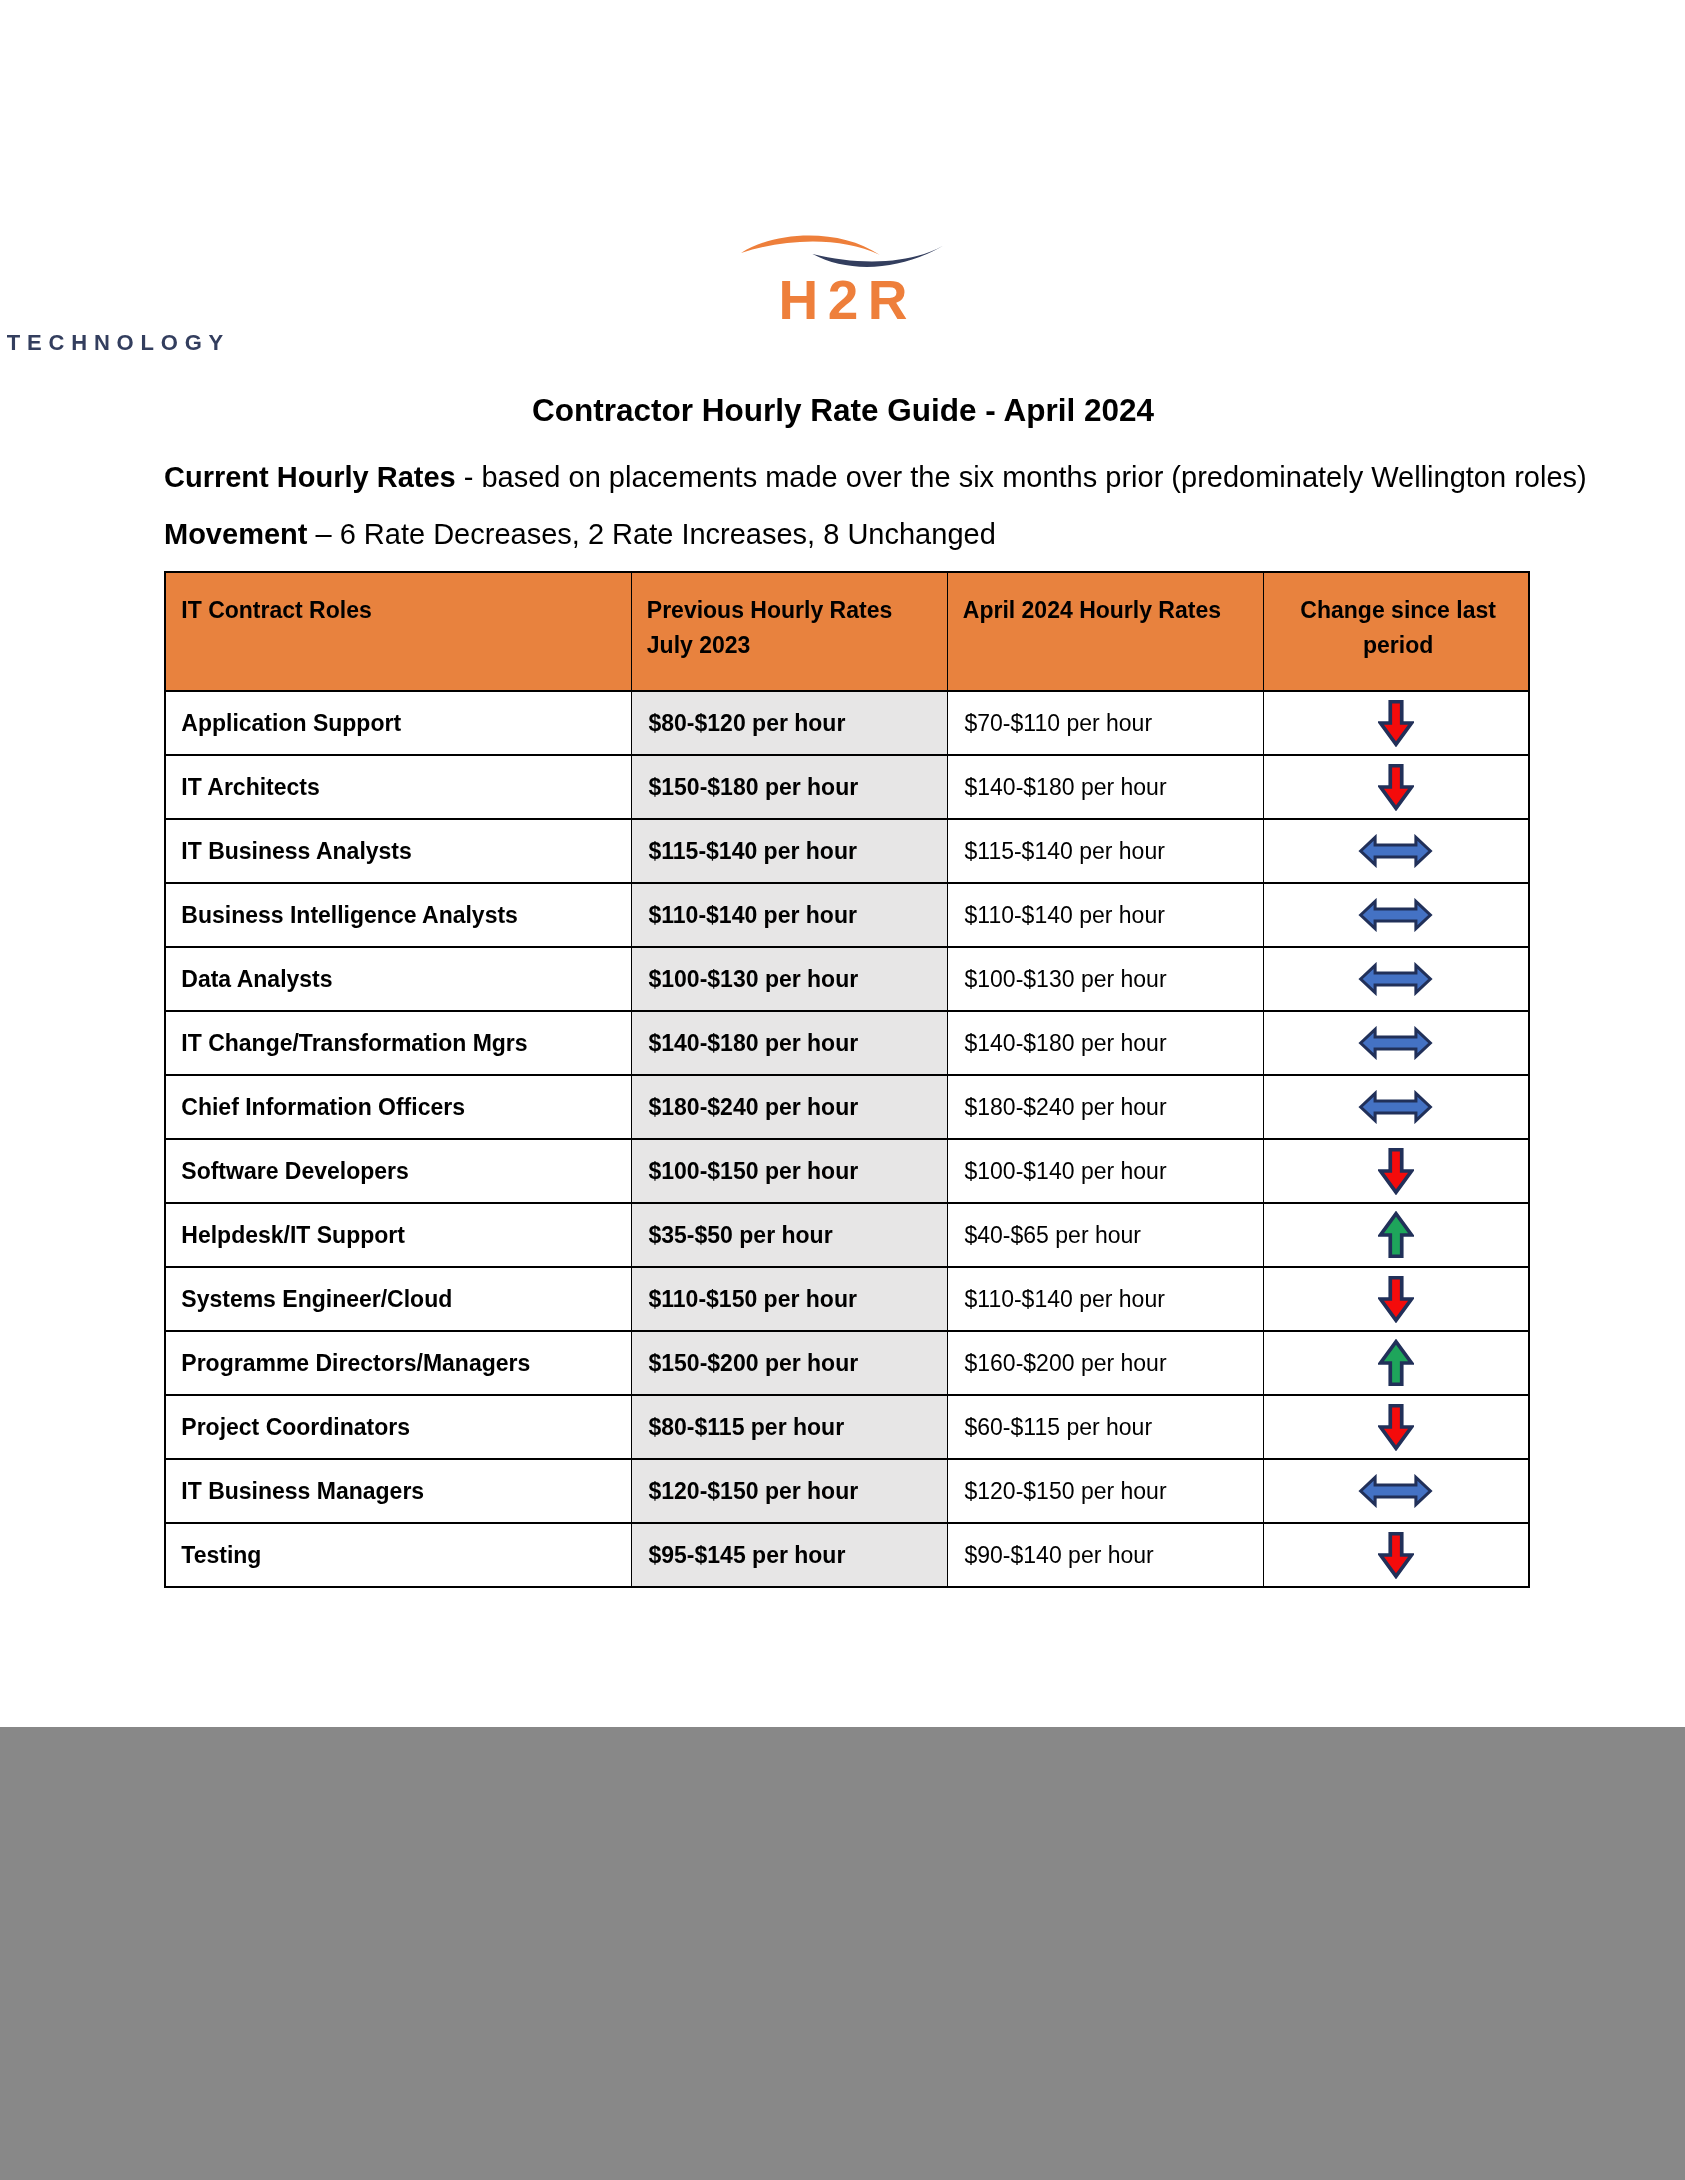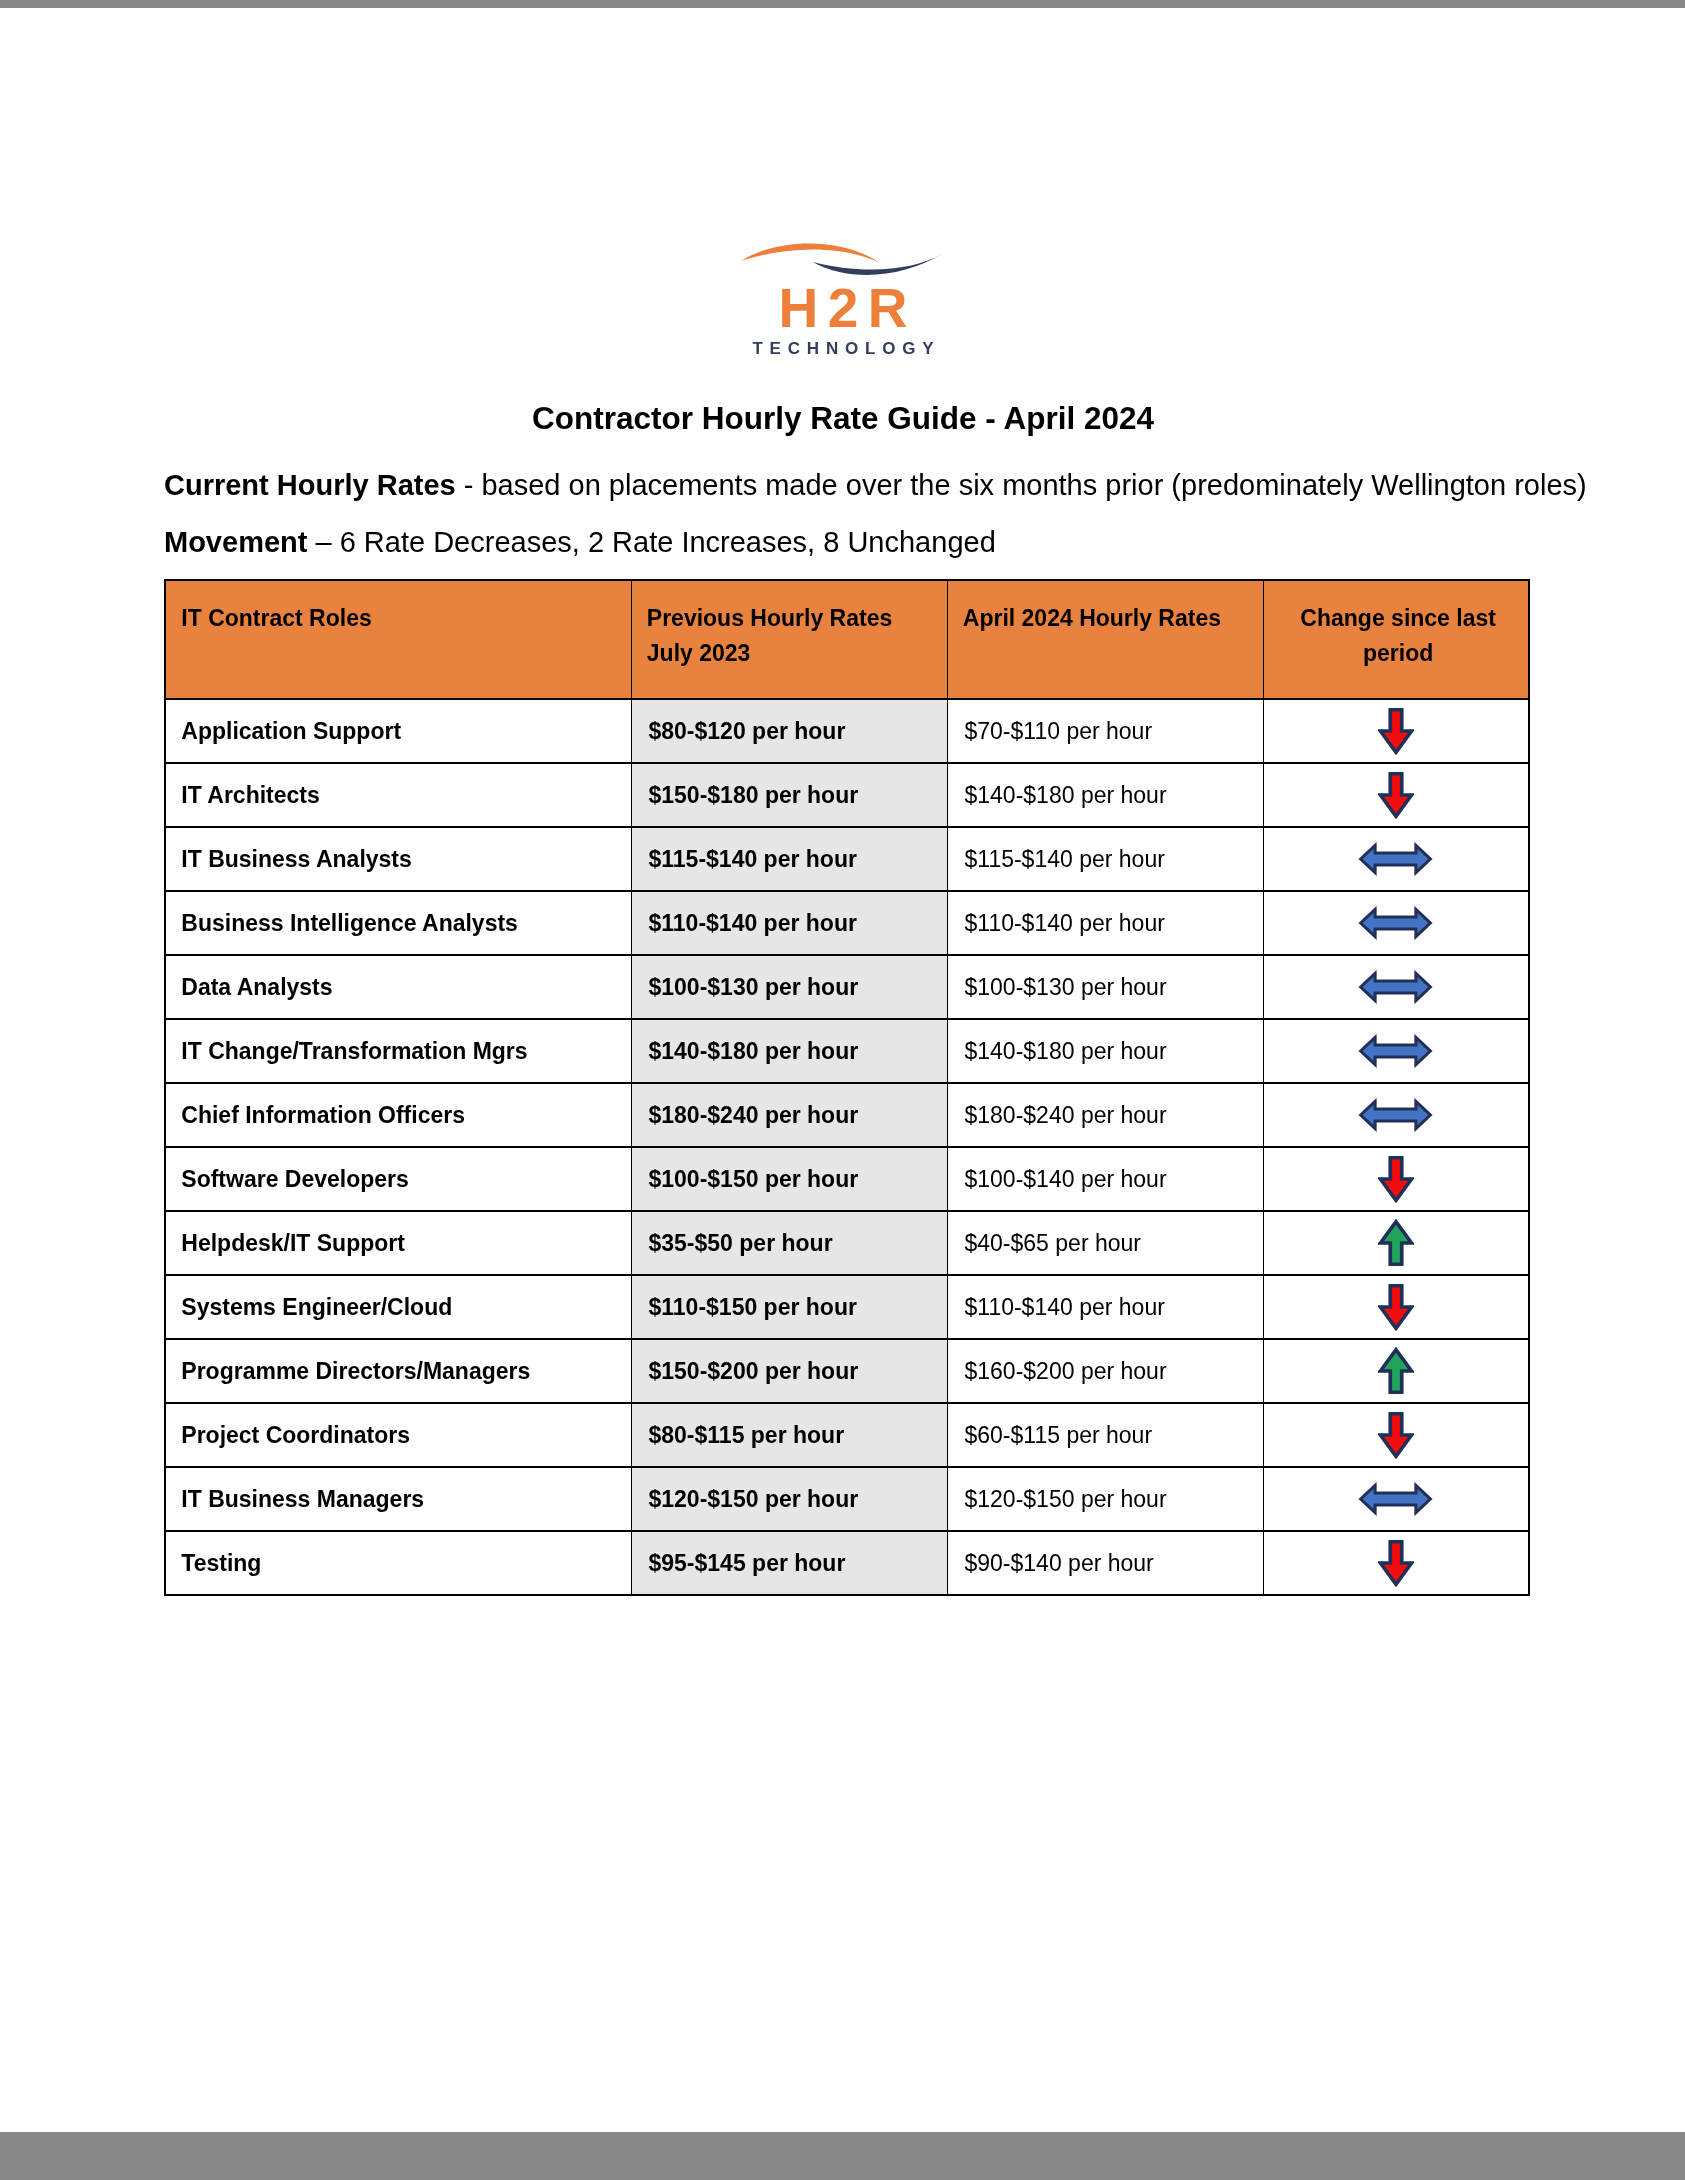--- a/index.html
+++ b/index.html
@@ -1,38 +1,38 @@
 <!DOCTYPE html>
 <html style="--header_bg: #E8823E; --shaded_col_bg: #E7E6E6; --arrow_outline: #213059; --decrease_red: #F40B0B; --increase_green: #1EA55B; --unchanged_blue: #4472C4; --logo_orange: #EE7F3B; --logo_navy: #333E5E;font-size:13.6px"><head>
 <meta charset="utf-8">
 <style>
   html,body{margin:0;padding:0;background:#888;}
   .page{
     position:relative;
-    width:1686px;height:2124px;
-    margin:8px auto;
+    width:1686px;height:1727px;
+    margin:0 auto;
     background:#ffffff;
     font-family:"Liberation Sans", sans-serif;
     color:#000;
     overflow:hidden;
   }
   
   .logo{position:absolute;top:220px;left:0;width:100%;}
   .logo-swoosh{position:absolute;top:5.1px;left:calc(50% - 104px);width:208px;height:51px;}
   .swoosh-orange{fill:var(--logo_orange);}
   .swoosh-navy{fill:var(--logo_navy);}
   .logo-brand{
     position:absolute;top:53px;left:0;width:100%;
     text-align:center;font-size:55px;font-weight:bold;
     letter-spacing:9.4px;text-indent:9.4px;color:var(--logo_orange);
     line-height:1;
   }
   .logo-sub{
     position:absolute;top:112px;left:0;width:100%;
-    text-align:center;font-size:17px;font-weight:600;
+    text-align:left;font-size:22px;font-weight:600;
     letter-spacing:6.8px;text-indent:6.8px;color:var(--logo_navy);
     line-height:1;
   }
   
   .doc-title{
     position:absolute;top:392px;left:0;width:100%;
     text-align:center;font-size:31.5px;font-weight:bold;
   }
   .para{position:absolute;left:164px;font-size:29px;}
   .para-1{top:461px;}

